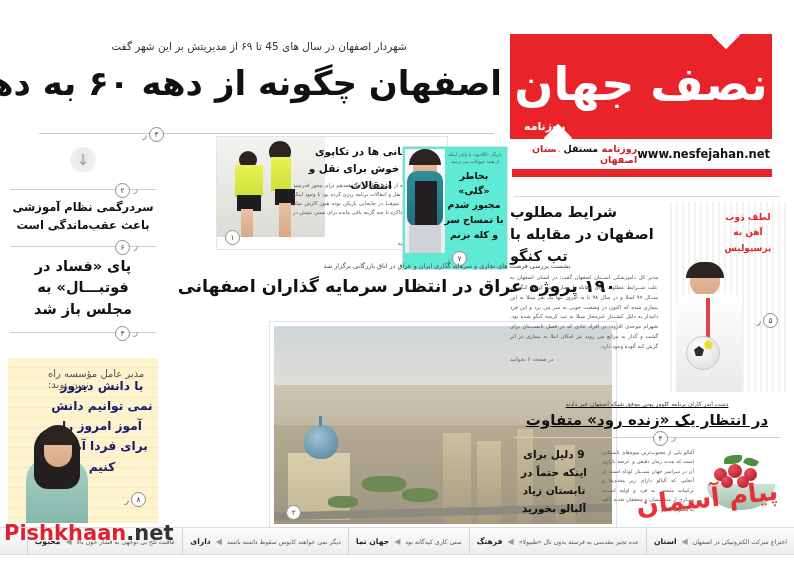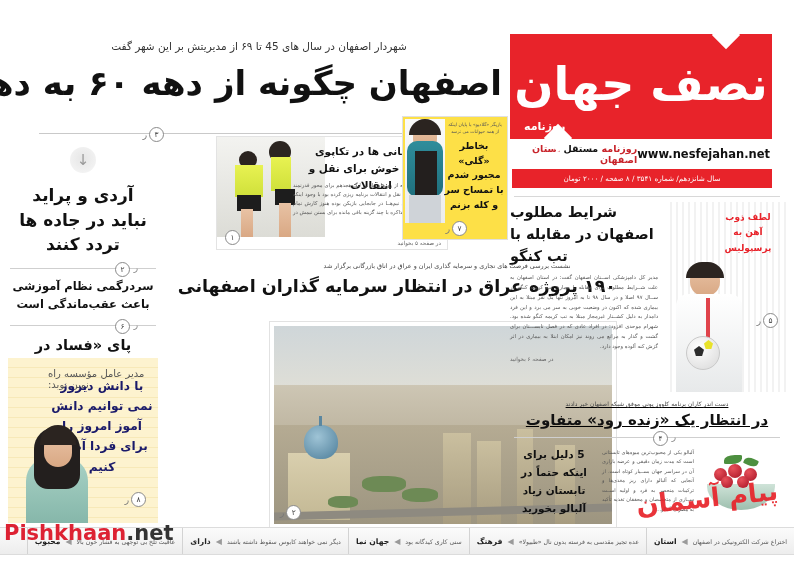--- a/index.html
+++ b/index.html
@@ -128,22 +128,22 @@
   }
   .sports-body{
     position:absolute;top:44px;right:6px;width:148px;
     font-size:5.2px;color:#555;line-height:1.75;text-align:justify;
   }
   .sports-foot{
     position:absolute;bottom:3px;right:6px;font-size:5.6px;color:#666;
   }
   .sports-card .pg-wrap{bottom:4px;left:8px;}
   .person-card-wide{
-    position:absolute;top:116px;right:286px;width:104px;height:122px;
-    border:1px solid #e0e0e0;overflow:hidden;background:#fde047;
+    position:absolute;top:146px;right:286px;width:104px;height:122px;
+    border:1px solid #e0e0e0;overflow:hidden;background:#5eead4;
   }
   .person-photo{position:absolute;top:2px;left:2px;width:40px;height:104px;}
   .person-kicker{
     position:absolute;top:4px;right:4px;width:56px;text-align:center;
     font-size:4.6px;color:#555;line-height:1.6;
   }
   .person-title{
     position:absolute;top:22px;right:3px;width:60px;text-align:center;
     font-size:9.5px;font-weight:bold;color:#111;line-height:1.55;
   }
@@ -297,40 +297,36 @@
     </div>
     <div class="mast-row">
       <div class="mast-site">www.nesfejahan.net</div>
       <div class="mast-tag">
         <span>روزنامه</span>
         <span class="blk">مستقل</span>
         <span>استان اصفهان</span>
       </div>
     </div>
     <div class="mast-date">
-      <div>سال شانزدهم/ شماره ۳۵۴۱ / ۸ صفحه / ۲۰۰۰ تومان</div>
     </div>
   </div>
 
   <div class="kicker-top">شهردار اصفهان در سال های 45 تا ۶۹ از مدیریتش بر این شهر گفت</div>
   <div class="headline-main">اصفهان چگونه از دهه ۶۰ به دهه ۹۰ رسید</div>
   <div class="rule-main"></div>
   <div class="pg-wrap" style="top:127px;right:630px;">
     <span class="pg-badge">۳</span>
     <span class="tail">ر</span>
   </div>
 
   <div class="sidebar">
     <div class="sb-arrowbox">
       <div class="sb-arrow">↓</div>
     </div>
 
-    <div class="sb-item">
-      <div class="sb-title lg">آردی و پراید نباید در جاده ها تردد کنند</div>
-    </div>
     <div class="sb-rule">
       <span class="pg-badge">۲</span>
       <span class="tail">ر</span>
     </div>
 
     <div class="sb-item">
       <div class="sb-title sm">سردرگمی نظام آموزشی باعث عقب‌ماندگی است</div>
     </div>
     <div class="sb-rule">
       <span class="pg-badge">۶</span>
@@ -479,21 +475,21 @@
           <div class="cherry" style="left:34%;top:28%;width:14px;height:14px;"></div>
           <div class="cherry" style="left:52%;top:34%;width:13px;height:13px;"></div>
           <div class="cherry" style="left:26%;top:46%;width:12px;height:12px;"></div>
           <div class="cherry" style="left:44%;top:46%;width:12px;height:12px;"></div>
           <div class="leaf" style="left:30%;top:14%;width:18px;height:9px;"></div>
           <div class="leaf" style="left:52%;top:18%;width:14px;height:8px;transform:rotate(25deg);"></div>
         </div>
       </div>
       <div class="rc-b-body">آلبالو یکی از محبوب‌ترین میوه‌های تابستانی است که مدت زمان دقیقی و عرضه بازاری آن در سراسر جهان بســیار کوتاه است. از آنجایی که آلبالو دارای ریز مغذی‌ها و ترکیبات منحصر به فرد و اولیه اســت ســازی از متخصصان و محققان تغذیه تأکید به مصرف آلبالو...</div>
       <div class="rc-b-head">
-        <div class="rc-b-title">5 دلیل برای اینکه حتماً در تابستان زیاد آلبالو بخورید</div>
+        <div class="rc-b-title">9 دلیل برای اینکه حتماً در تابستان زیاد آلبالو بخورید</div>
       </div>
     </div>
 
     <div class="brand-red">پیام آسمان</div>
   </div>
 
   <div class="bottombar">
     <div class="bb-cell">
       <span class="bb-txt">اختراع شرکت الکترونیکی در اصفهان</span>
       <span class="bb-arrow">◀</span>

